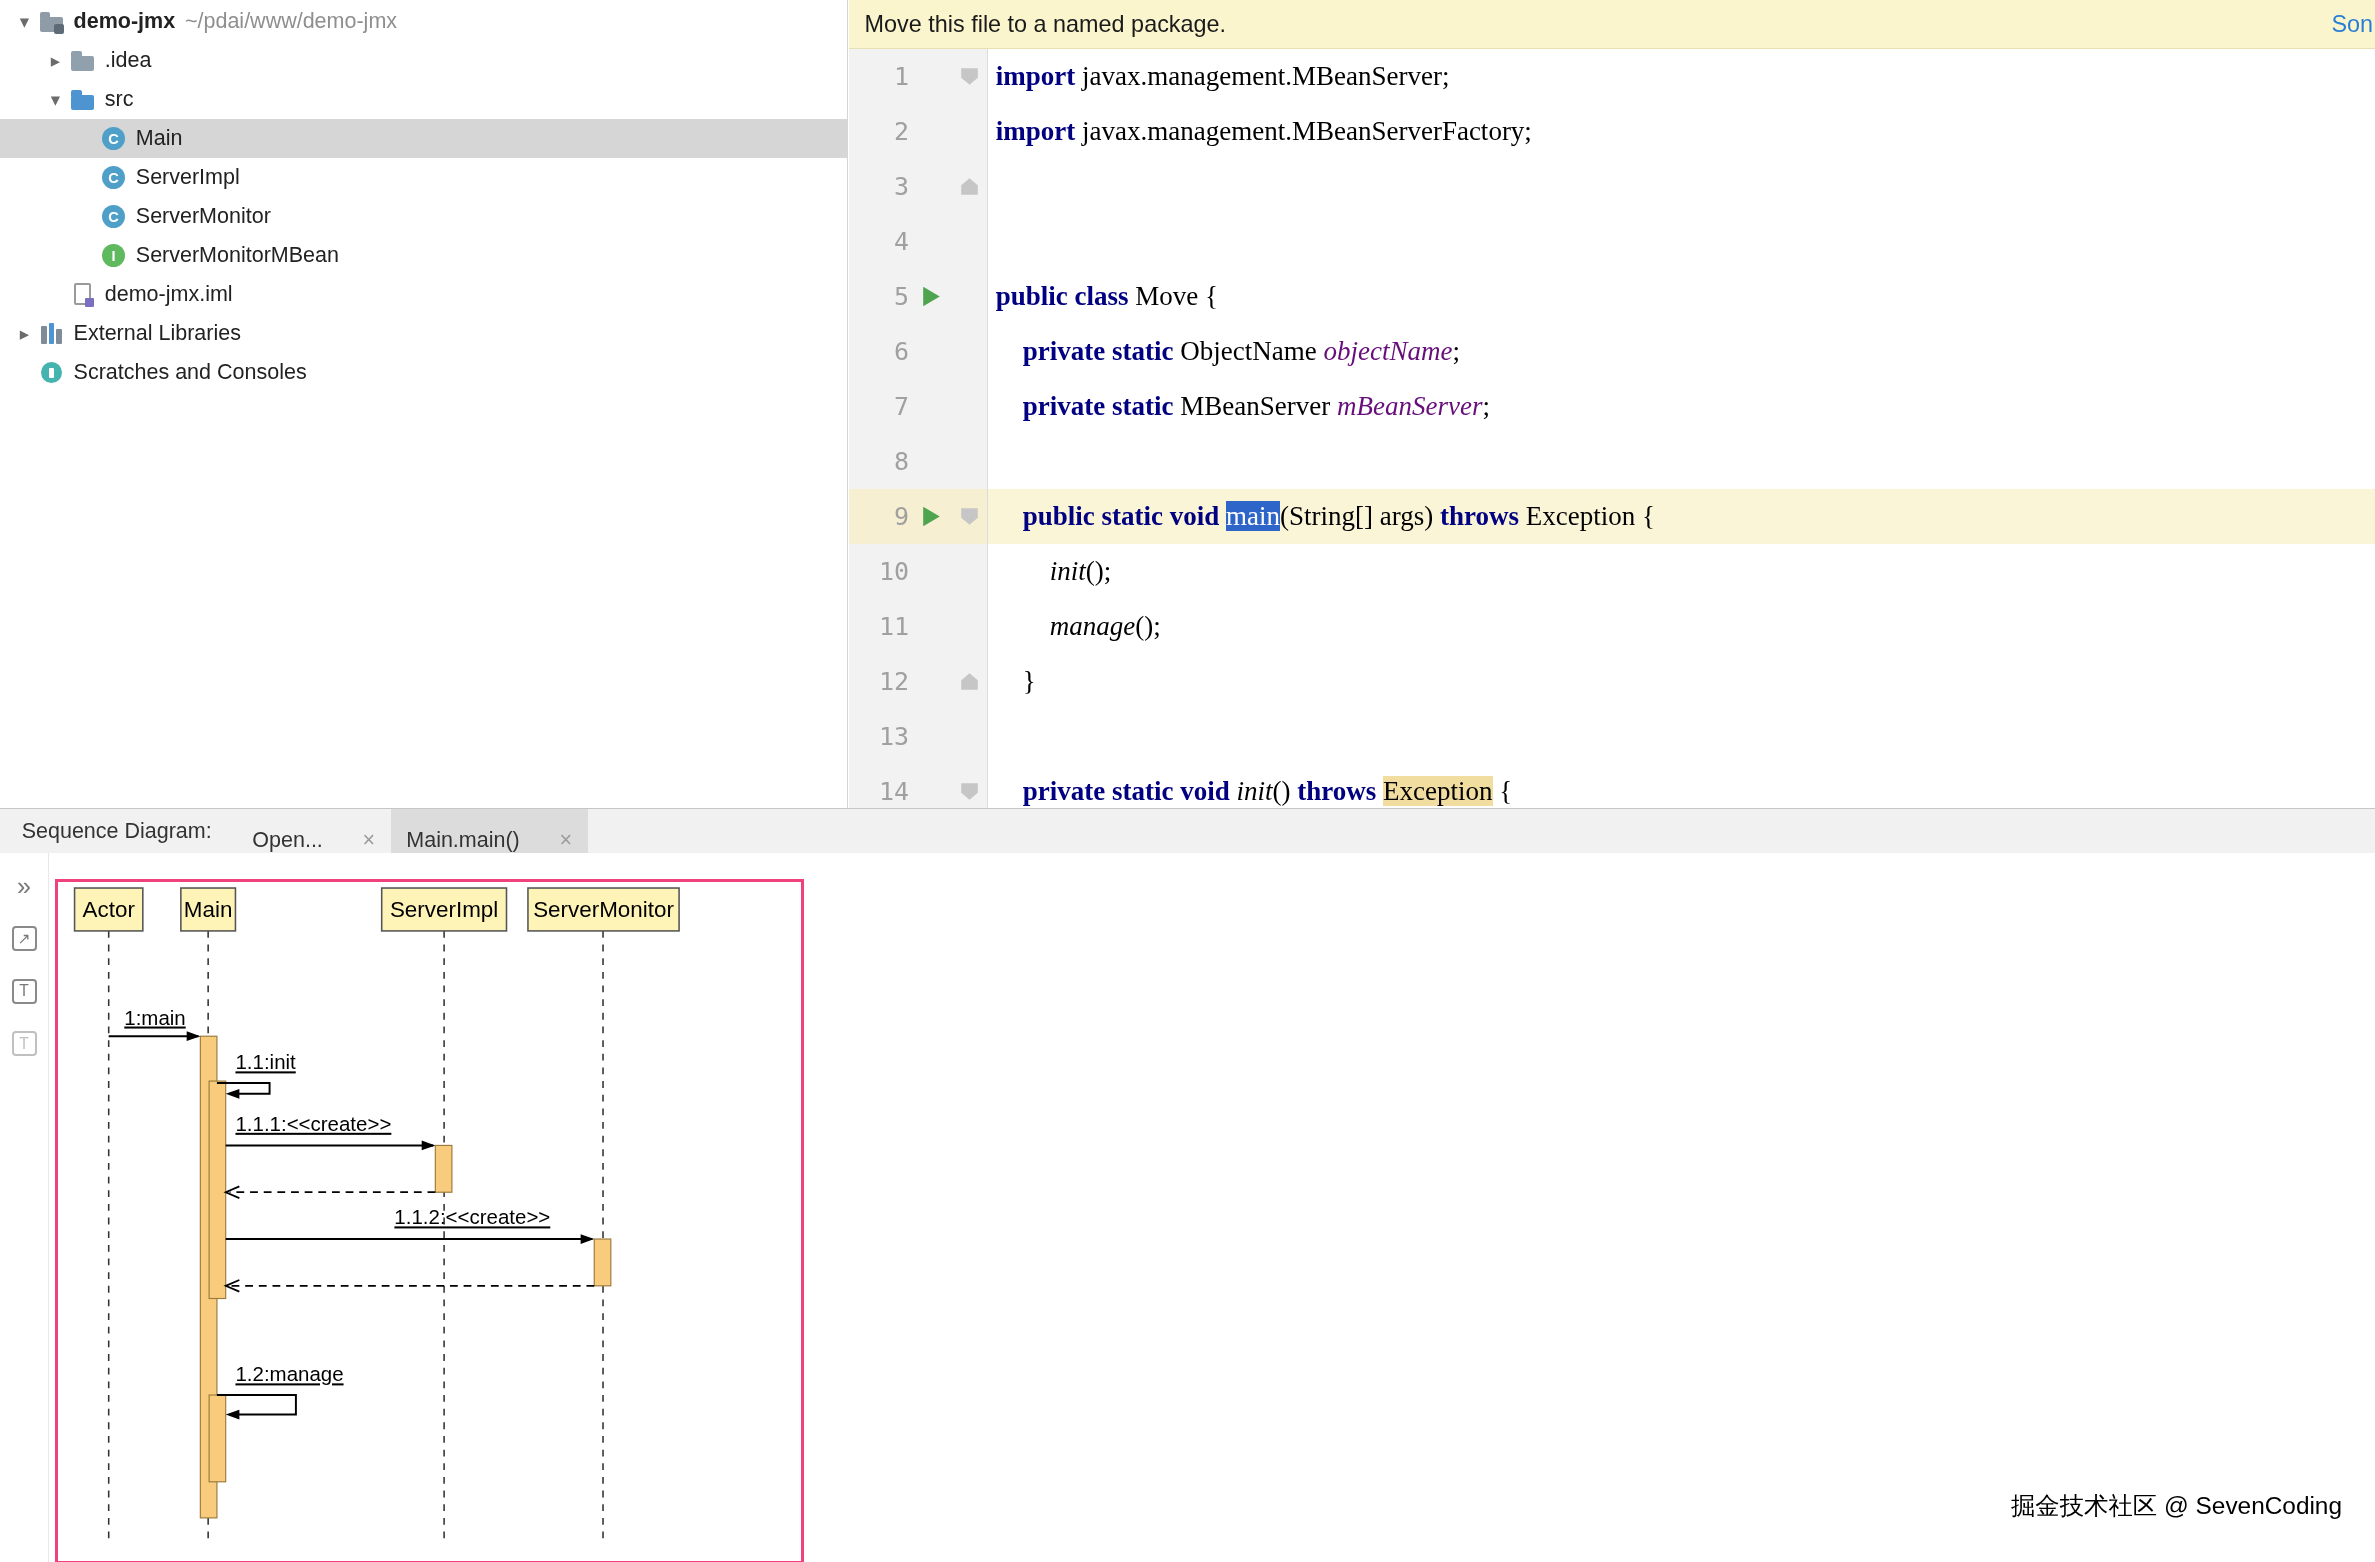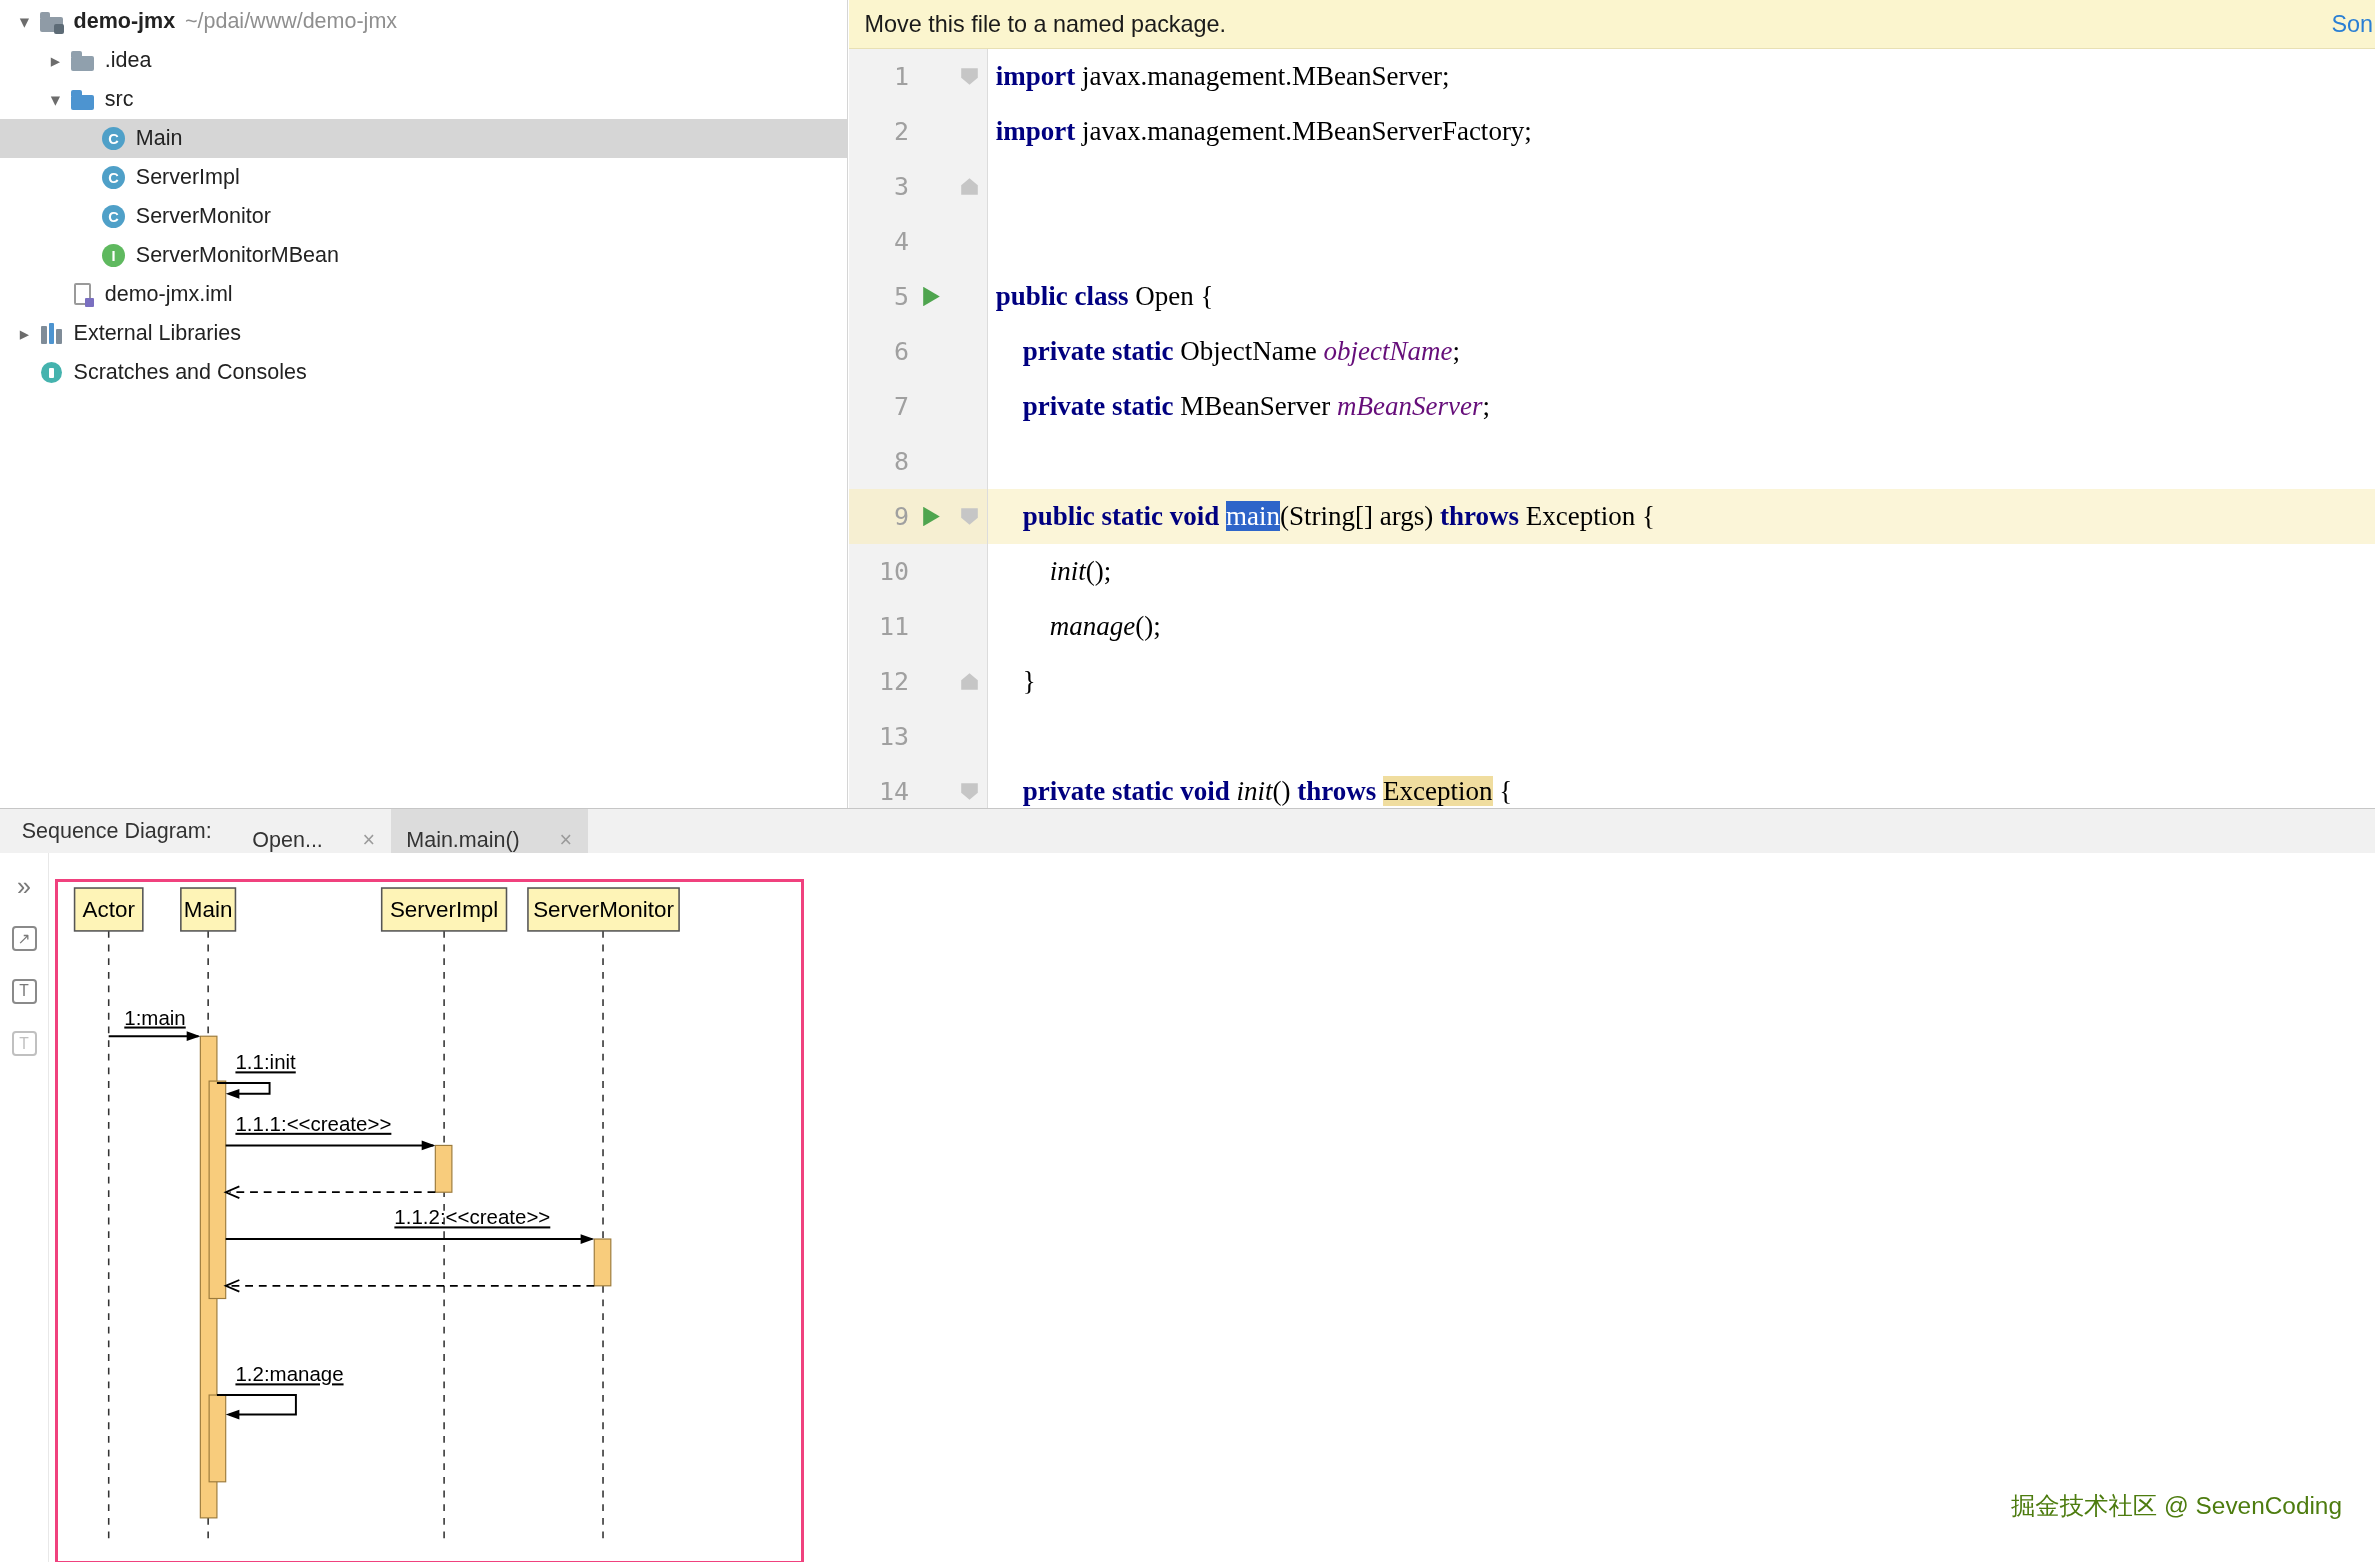--- a/index.html
+++ b/index.html
@@ -75,21 +75,21 @@
   .strip-icon { width:31px; height:31px; display:flex; align-items:center; justify-content:center;
     color:#7a7a7a; font-size:25px; }
   .boxed { width:25px; height:25px; border:2px solid #8a8a8a; border-radius:3.9px; font-size:15.6px;
     display:flex; align-items:center; justify-content:center; color:#7a7a7a; }
   .boxed.dim { border-color:#c0c0c0; color:#c0c0c0; }
 
   #diagram-box { position:absolute; left:55px; top:10.7px; width:749px; height:685px;
     border:3.9px solid #f0417e; background:#fff;margin-top:15px; }
   #seq-svg { display:block; }
 
-  #watermark { position:absolute; right:34px; top:637px; color:#4d7c0f; font-size:24.4px; }
+  #watermark { position:absolute; right:34px; top:637px; color:#000000; font-size:24.4px; }
 </style>
 </head>
 <body>
 
 <div id="app">
 
   <div id="project-panel">
     <div id="tree">
         <div class="tree-row" style="padding-left: 9.8px;">
           <span class="chev">▾</span>
@@ -175,21 +175,21 @@
   <div id="editor">
     <div id="banner">
       <span>Move this file to a named package.</span>
       <span id="banner-action">Son</span>
     </div>
     <div id="code-rows">
         <div class="code-row"><div class="gutter"><span class="lnum">1</span><span class="runslot"></span><span class="foldslot"><span class="fold-start"></span></span></div><div class="codetext"><span class="kw">import</span><span> javax.management.MBeanServer;</span></div></div>
         <div class="code-row"><div class="gutter"><span class="lnum">2</span><span class="runslot"></span><span class="foldslot"></span></div><div class="codetext"><span class="kw">import</span><span> javax.management.MBeanServerFactory;</span></div></div>
         <div class="code-row"><div class="gutter"><span class="lnum">3</span><span class="runslot"></span><span class="foldslot"><span class="fold-end"></span></span></div></div>
         <div class="code-row"><div class="gutter"><span class="lnum">4</span><span class="runslot"></span><span class="foldslot"></span></div><div class="codetext"></div></div>
-        <div class="code-row"><div class="gutter"><span class="lnum">5</span><span class="runslot"><span class="run-tri"></span></span><span class="foldslot"></span></div><div class="codetext"><span class="kw">public class</span><span> Open {</span></div></div>
+        <div class="code-row"><div class="gutter"><span class="lnum">5</span><span class="runslot"><span class="run-tri"></span></span><span class="foldslot"></span></div><div class="codetext"><span class="kw">public class</span><span> Move {</span></div></div>
         <div class="code-row"><div class="gutter"><span class="lnum">6</span><span class="runslot"></span><span class="foldslot"></span></div><div class="codetext"><span>    </span><span class="kw">private static</span><span> ObjectName </span><span class="fld">objectName</span><span>;</span></div></div>
         <div class="code-row"><div class="gutter"><span class="lnum">7</span><span class="runslot"></span><span class="foldslot"></span></div><div class="codetext"><span>    </span><span class="kw">private static</span><span> MBeanServer </span><span class="fld">mBeanServer</span><span>;</span></div></div>
         <div class="code-row"><div class="gutter"><span class="lnum">8</span><span class="runslot"></span><span class="foldslot"></span></div><div class="codetext"></div></div>
         <div class="code-row hl"><div class="gutter"><span class="lnum">9</span><span class="runslot"><span class="run-tri"></span></span><span class="foldslot"><span class="fold-start"></span></span></div><div class="codetext"><span>    </span><span class="kw">public static void </span><span class="sel">main</span><span>(String[] args) </span><span class="kw">throws</span><span> Exception {</span></div></div>
         <div class="code-row"><div class="gutter"><span class="lnum">10</span><span class="runslot"></span><span class="foldslot"></span></div><div class="codetext"><span>        </span><span class="it">init</span><span>();</span></div></div>
         <div class="code-row"><div class="gutter"><span class="lnum">11</span><span class="runslot"></span><span class="foldslot"></span></div><div class="codetext"><span>        </span><span class="it">manage</span><span>();</span></div></div>
         <div class="code-row"><div class="gutter"><span class="lnum">12</span><span class="runslot"></span><span class="foldslot"><span class="fold-end"></span></span></div><div class="codetext"><span>    }</span></div></div>
         <div class="code-row"><div class="gutter"><span class="lnum">13</span><span class="runslot"></span><span class="foldslot"></span></div><div class="codetext"></div></div>
         <div class="code-row"><div class="gutter"><span class="lnum">14</span><span class="runslot"></span><span class="foldslot"><span class="fold-start"></span></span></div><div class="codetext"><span>    </span><span class="kw">private static void </span><span class="it">init</span><span>() </span><span class="kw">throws</span><span> </span><span class="hlw">Exception</span><span> {</span></div></div>
       </div>

